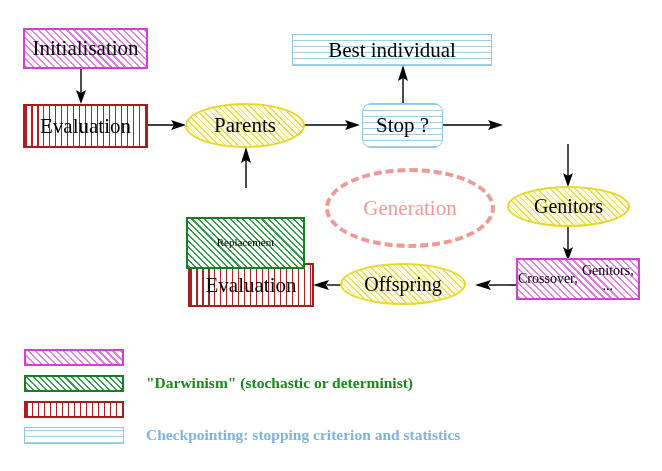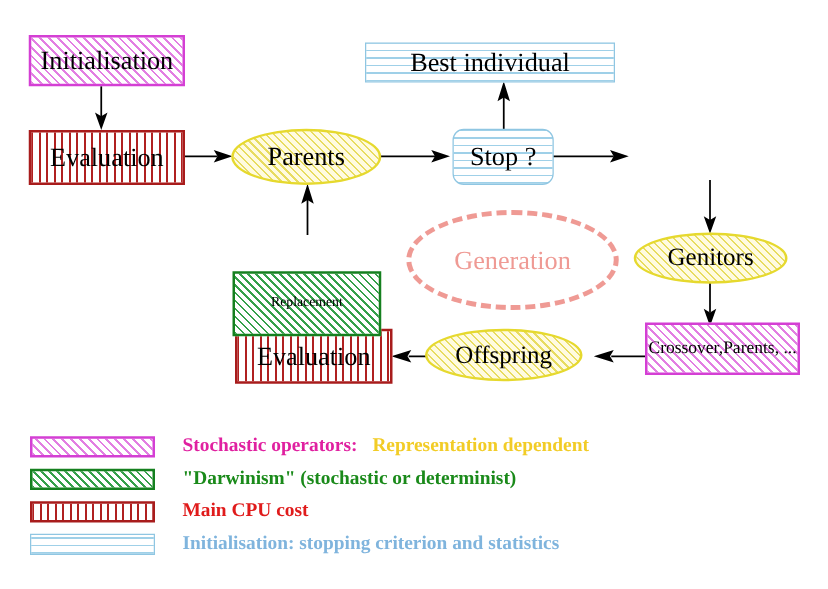--- a/index.html
+++ b/index.html
@@ -195,21 +195,21 @@
     <span>Best individual</span>
   </div>
 
 
   <div class="node fill-yellow ellipse" style="left:507px; top:186px; width:123px; height:41px; font-size:20px;">
     <span>Genitors</span>
   </div>
 
   <div class="node fill-magenta" style="left:516px; top:258px; width:124px; height:42px; font-size:14px; flex-direction:row;">
     <span>Crossover,</span>
-    <span>Parents, ...</span>
+    <span>Genitors, ...</span>
   </div>
 
   <div class="node fill-yellow ellipse" style="left:340px; top:263px; width:126px; height:42px; font-size:20px;">
     <span>Offspring</span>
   </div>
 
   <div class="node fill-red" style="left:188px; top:263px; width:126px; height:44px; font-size:21px;">
     <span>Evaluation</span>
   </div>
 
@@ -218,41 +218,35 @@
   </div>
 
   <div class="dashed-ellipse" style="left:325px; top:168px; width:170px; height:80px; font-size:21px;">
     <span>Generation</span>
   </div>
 
   <div id="legend">
 
     <div class="legend-row" style="top:6px;">
       <div class="swatch fill-magenta"></div>
-      <div class="legend-text">
-        <span style="color:#e020a0;">Stochastic operators:</span><span class="seg2" style="color:#f2cc26;">Representation dependent</span>
-      </div>
     </div>
 
     <div class="legend-row" style="top:32px;">
       <div class="swatch fill-green"></div>
       <div class="legend-text">
         <span style="color:#1a8a1a;">"Darwinism" (stochastic or determinist)</span>
       </div>
     </div>
 
     <div class="legend-row" style="top:58px;">
       <div class="swatch fill-red"></div>
-      <div class="legend-text">
-        <span style="color:#e01b1b;">Main CPU cost</span>
-      </div>
     </div>
 
     <div class="legend-row" style="top:84px;">
       <div class="swatch fill-blue"></div>
       <div class="legend-text">
-        <span style="color:#7fb4dd;">Initialisation: stopping criterion and statistics</span>
+        <span style="color:#7fb4dd;">Checkpointing: stopping criterion and statistics</span>
       </div>
     </div>
 
   </div>
 
 </div>
 
 </body></html>

